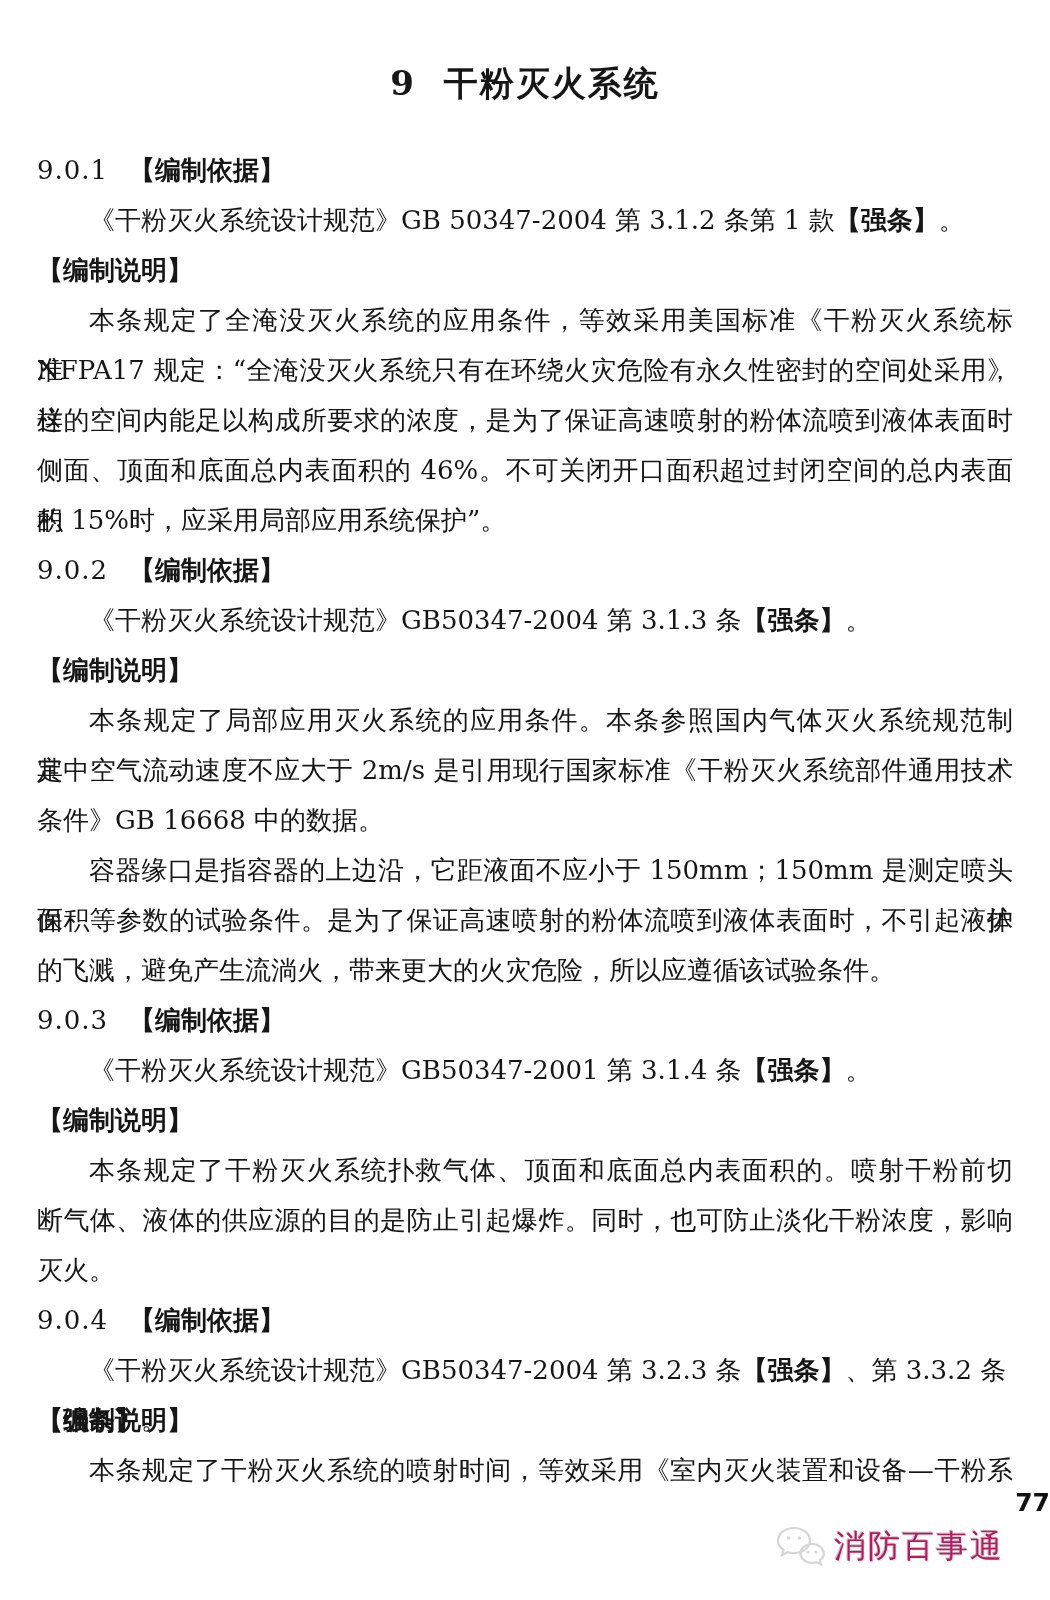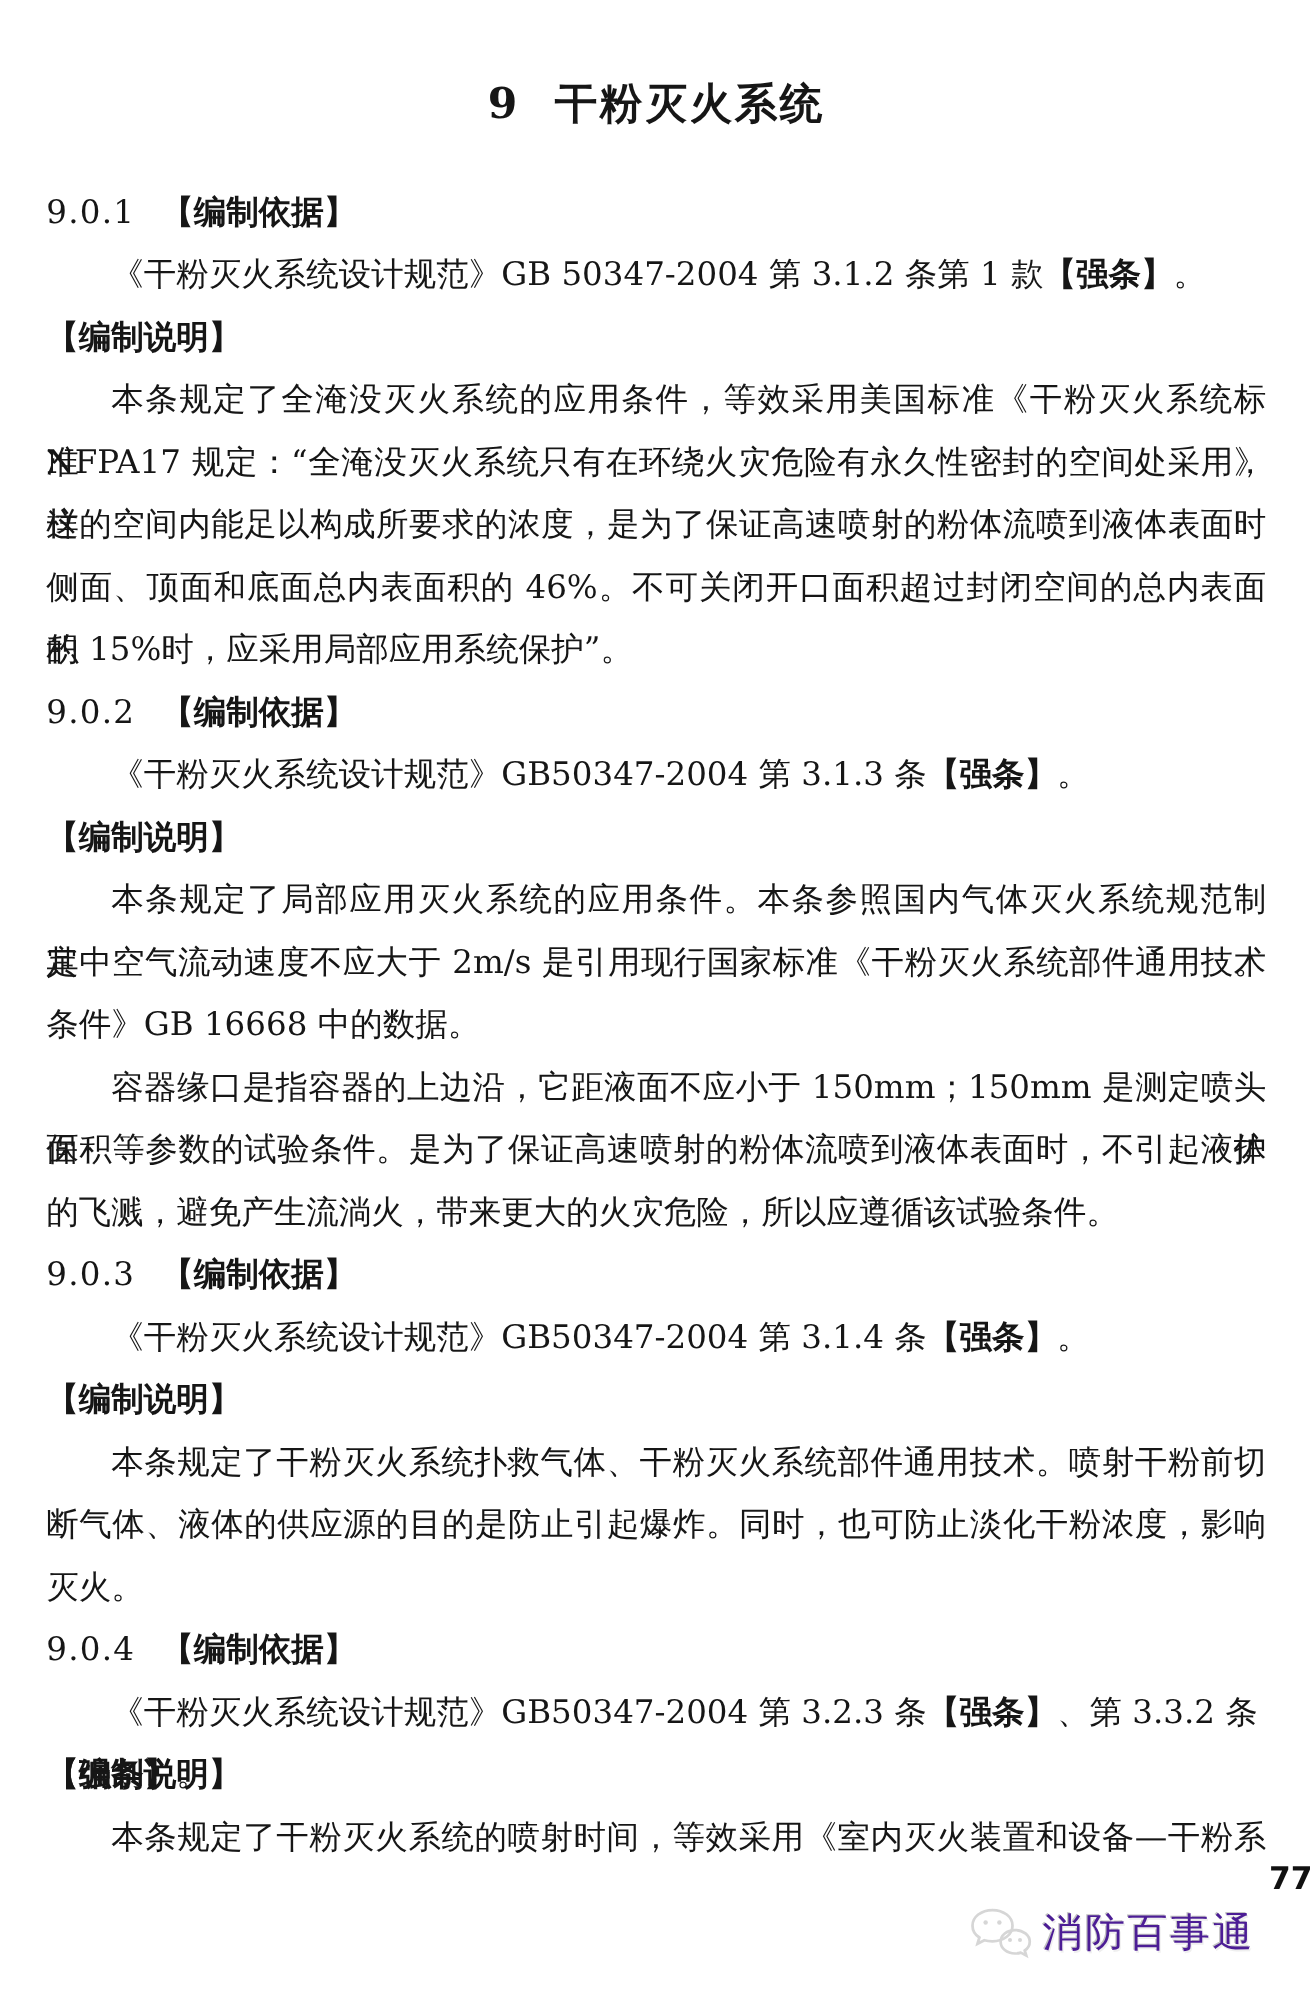--- a/index.html
+++ b/index.html
@@ -37,21 +37,21 @@
     font-weight:bold;
     font-family:"DejaVu Sans","Liberation Sans",sans-serif;
   }
   
   .line.just{text-align:justify;text-align-last:justify;text-justify:inter-character;}
   .line.pfirst{text-indent:52px;}
 
   .footer-watermark{
     position:absolute;top:1524px;right:46px;
     display:flex;align-items:center;gap:8px;
-    color:#4c1d95;
+    color:#be185d;
     font-size:32px;letter-spacing:2px;
     font-family:"DejaVu Sans","Liberation Sans",sans-serif;
     text-shadow:1px 1px 0 #efefef, -1px -1px 0 #c2c2c2;
     user-select:none;
   }
   .wm-icon{opacity:0.85;}
 
   .page-number{
     position:absolute;top:1488px;left:0;width:1050px;
     text-align:right;font-weight:bold;font-size:25px;
@@ -81,23 +81,23 @@
     <div class="line basis"><span>《干粉灭火系统设计规范》GB50347-2004 第 3.1.3 条</span><span class="seg-bold">【强条】</span><span>。</span></div>
     <div class="line blabel">【编制说明】</div>
     <div class="line just pfirst">本条规定了局部应用灭火系统的应用条件。本条参照国内气体灭火系统规范制定。</div>
     <div class="line just">其中空气流动速度不应大于 2m/s 是引用现行国家标准《干粉灭火系统部件通用技术</div>
     <div class="line">条件》GB 16668 中的数据。</div>
     <div class="line just pfirst">容器缘口是指容器的上边沿，它距液面不应小于 150mm；150mm 是测定喷头保护</div>
     <div class="line just">面积等参数的试验条件。是为了保证高速喷射的粉体流喷到液体表面时，不引起液体</div>
     <div class="line">的飞溅，避免产生流淌火，带来更大的火灾危险，所以应遵循该试验条件。</div>
 
     <div class="line head"><span class="num">9.0.3</span><span class="blabel">【编制依据】</span></div>
-    <div class="line basis"><span>《干粉灭火系统设计规范》GB50347-2004 第 3.1.4 条</span><span class="seg-bold">【强条】</span><span>。</span></div>
+    <div class="line basis"><span>《干粉灭火系统设计规范》GB50347-2001 第 3.1.4 条</span><span class="seg-bold">【强条】</span><span>。</span></div>
     <div class="line blabel">【编制说明】</div>
-    <div class="line just pfirst">本条规定了干粉灭火系统扑救气体、干粉灭火系统部件通用技术。喷射干粉前切</div>
+    <div class="line just pfirst">本条规定了干粉灭火系统扑救气体、顶面和底面总内表面积的。喷射干粉前切</div>
     <div class="line just">断气体、液体的供应源的目的是防止引起爆炸。同时，也可防止淡化干粉浓度，影响</div>
     <div class="line">灭火。</div>
 
     <div class="line head"><span class="num">9.0.4</span><span class="blabel">【编制依据】</span></div>
     <div class="line basis"><span>《干粉灭火系统设计规范》GB50347-2004 第 3.2.3 条</span><span class="seg-bold">【强条】</span><span>、第 3.3.2 条</span><span class="seg-bold">【强条】</span><span>。</span></div>
     <div class="line blabel">【编制说明】</div>
     <div class="line just pfirst">本条规定了干粉灭火系统的喷射时间，等效采用《室内灭火装置和设备—干粉系</div>
 
   </div>
 

